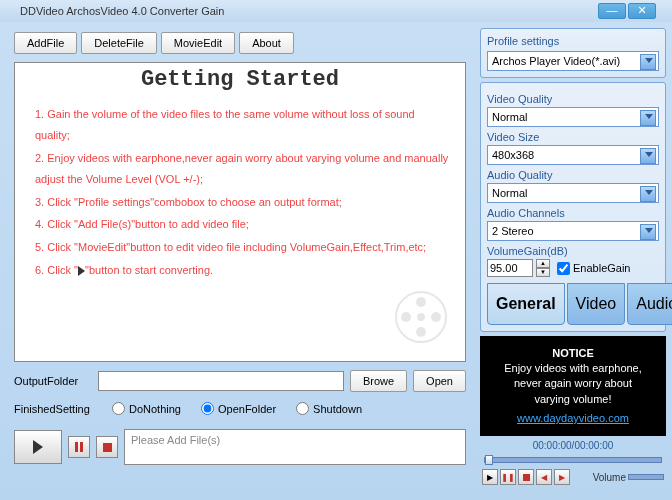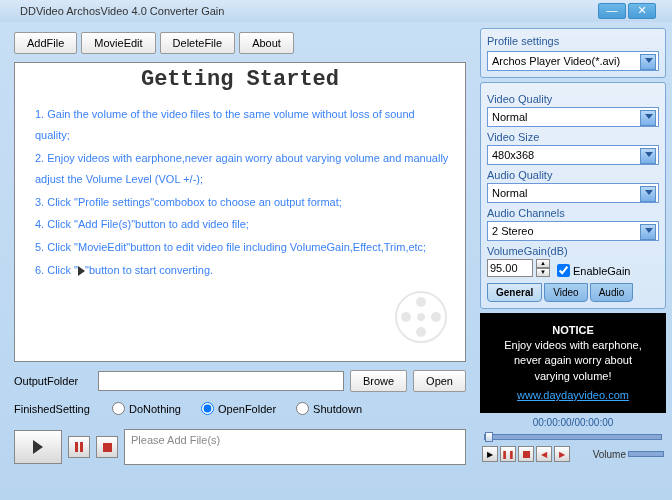--- a/index.html
+++ b/index.html
@@ -7,45 +7,45 @@
 .titlebar { background: linear-gradient(#d8e8f8, #c0d8f0); height: 22px; display: flex; align-items: center; padding: 0 16px; }
 .titlebar-text { flex: 1; color: #333; font-size: 11px; padding-left: 4px; }
 .winbtn { width: 28px; height: 16px; margin-left: 2px; background: linear-gradient(#6db8e8, #4a9dd8); border: 1px solid #3a8dc8; border-radius: 2px; text-align: center; line-height: 13px; color: #fff; cursor: pointer; }
 .winbtn.close { background: linear-gradient(#6db8e8, #4a9dd8); }
 .main { display: flex; padding: 6px; gap: 6px; height: 478px; }
 .left { flex: 1; display: flex; flex-direction: column; }
 .toolbar { display: flex; gap: 4px; padding: 4px 8px; }
 .btn { background: linear-gradient(#fff, #e8e8e8); border: 1px solid #999; padding: 4px 12px; cursor: pointer; border-radius: 2px; }
 .content-box { background: #fff; border: 1px solid #888; margin: 4px 8px; height: 300px; padding: 0 14px; position: relative; }
 .gs-title { font-family: "Courier New", monospace; font-size: 22px; font-weight: bold; text-align: center; margin: 4px 0 12px; color: #333; }
-.gs-list { font-family: "Courier New", monospace; font-size: 12px; color: #3b82f6; line-height: 1.9; padding-left: 6px; }
+.gs-list { font-family: "Courier New", monospace; font-size: 12px; color: #ef4444; line-height: 1.9; padding-left: 6px; }
 .gs-list li { margin-bottom: 2px; }
 .reel-deco { position: absolute; right: 14px; bottom: 14px; opacity: 0.2; }
 .output-row { display: flex; align-items: center; gap: 6px; padding: 4px 8px; }
 .label { min-width: 78px; }
 .txt { flex: 1; background: #fff; border: 1px solid #888; height: 20px; padding: 0 4px; }
 .finished-row { display: flex; align-items: center; gap: 20px; padding: 6px 8px 10px; }
 .radio-grp { display: flex; align-items: center; gap: 4px; }
 .playbar { display: flex; align-items: center; gap: 6px; padding: 4px 8px; }
 .playbtn { width: 48px; height: 34px; background: linear-gradient(#fff, #d8d8d8); border: 1px solid #888; cursor: pointer; display: flex; align-items: center; justify-content: center; }
 .smbtn { width: 22px; height: 22px; background: linear-gradient(#fff, #d8d8d8); border: 1px solid #888; cursor: pointer; display: flex; align-items: center; justify-content: center; }
 .status-txt { flex: 1; background: #fff; border: 1px solid #888; height: 36px; padding: 0 6px; line-height: 20px; color: #888; }
 .right { width: 186px; display: flex; flex-direction: column; }
 .panel { background: linear-gradient(#e8f0fa, #d8e8f8); border: 1px solid #7aa8d8; border-radius: 3px; padding: 6px; margin-bottom: 4px; }
 .panel-title { color: #2a5a9a; font-size: 11px; margin-bottom: 4px; }
 .combo { width: 100%; background: #fff; border: 1px solid #6a98d8; height: 20px; position: relative; padding: 0 4px; line-height: 18px; cursor: pointer; }
 .combo::after { content: ""; position: absolute; right: 2px; top: 2px; width: 14px; height: 14px; background: linear-gradient(#b8d8f8, #7ab0e8); border: 1px solid #5a90c8; }
 .combo-arrow { position: absolute; right: 5px; top: 6px; width: 0; height: 0; border-left: 4px solid transparent; border-right: 4px solid transparent; border-top: 5px solid #2a5a9a; z-index: 1; }
 .fld-label { color: #2a5a9a; margin: 4px 0 2px; }
-.gain-row { display: flex; align-items: flex-end; gap: 3px; }
+.gain-row { display: flex; align-items: center; gap: 3px; }
 .gain-input { width: 46px; background: #fff; border: 1px solid #888; height: 18px; padding: 0 2px; }
 .spinner { display: flex; flex-direction: column; }
 .spin-btn { width: 14px; height: 9px; background: linear-gradient(#fff,#ddd); border: 1px solid #888; font-size: 6px; line-height: 6px; text-align: center; cursor: pointer; }
 .tabs { display: flex; gap: 2px; margin-top: 6px; }
-.tab { background: linear-gradient(#a8d0f0, #88b8e8); border: 1px solid #5a90c8; padding: 3px 8px; cursor: pointer; border-radius: 0 0 4px 4px; font-size: 10px; }
+.tab { background: linear-gradient(#a8d0f0, #88b8e8); border: 1px solid #5a90c8; padding: 11px 8px; cursor: pointer; border-radius: 0 0 4px 4px; font-size: 16px; }
 .tab.active { background: linear-gradient(#d8e8f8, #b8d8f0); font-weight: bold; }
 .notice { background: #000; color: #fff; padding: 8px; text-align: center; height: 100px; display: flex; flex-direction: column; justify-content: center; font-size: 11px; line-height: 1.4; }
 .notice .link { color: #3aa8ff; text-decoration: underline; margin-top: 4px; cursor: pointer; }
 .timecode { text-align: center; padding: 4px; color: #2a5a9a; font-size: 10px; }
 .slider { background: #88a8d8; height: 6px; margin: 2px 4px; border: 1px solid #5a80b8; position: relative; cursor: pointer; }
 .slider-thumb { position: absolute; left: 0; top: -3px; width: 8px; height: 10px; background: linear-gradient(#fff,#c8d8e8); border: 1px solid #5a80b8; }
 .ctrl-row { display: flex; align-items: center; gap: 2px; padding: 4px 2px; }
 .ctrl-btn { width: 16px; height: 16px; background: linear-gradient(#fff,#d8d8d8); border: 1px solid #888; cursor: pointer; display:flex; align-items:center; justify-content:center; font-size:8px; }
 .vol-label { margin-left: auto; font-size: 10px; color: #333; }
 .vol-slider { width: 36px; height: 6px; background: #88a8d8; border: 1px solid #5a80b8; position: relative; cursor: pointer; }
@@ -62,22 +62,22 @@
 <div class="titlebar">
   <span class="titlebar-text">DDVideo ArchosVideo 4.0 Converter Gain</span>
   <div class="winbtn">—</div>
   <div class="winbtn close">✕</div>
 </div>
 
 <div class="main">
   <div class="left">
     <div class="toolbar">
       <button class="btn">AddFile</button>
+      <button class="btn">DeleteFile</button>
       <button class="btn">MovieEdit</button>
-      <button class="btn">DeleteFile</button>
       <button class="btn">About</button>
     </div>
 
     <div class="content-box">
       <div class="gs-title">Getting Started</div>
       <ol class="gs-list">
         <li>Gain the volume of the video files to the same volume without loss of sound quality;</li>
         <li>Enjoy videos with earphone,never again worry about varying volume and manually adjust the Volume Level (VOL +/-);</li>
         <li>Click "Profile settings"combobox to choose an output format;</li>
         <li>Click "Add File(s)"button to add video file;</li>

